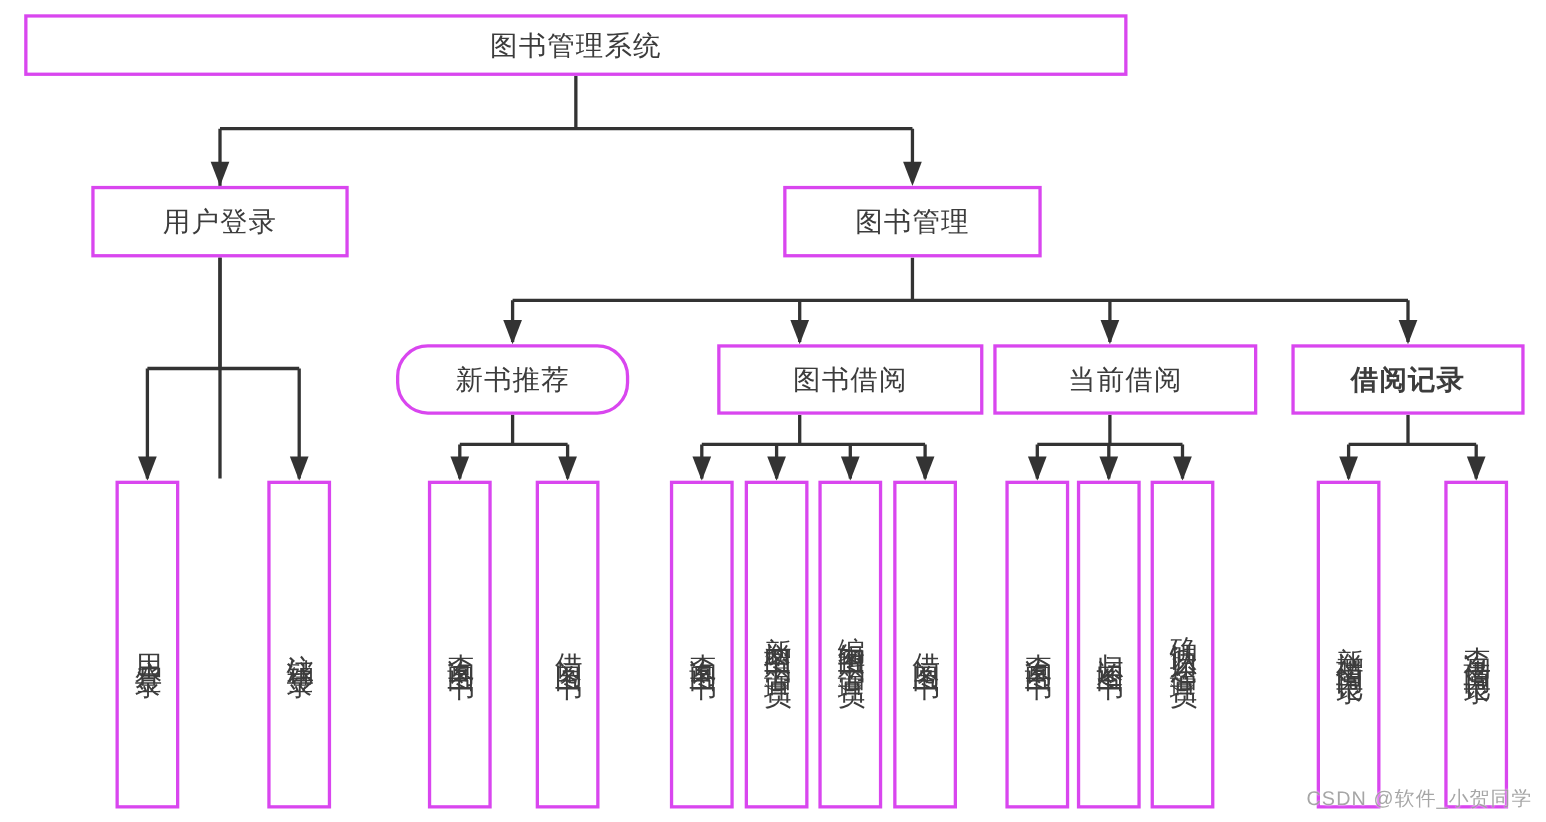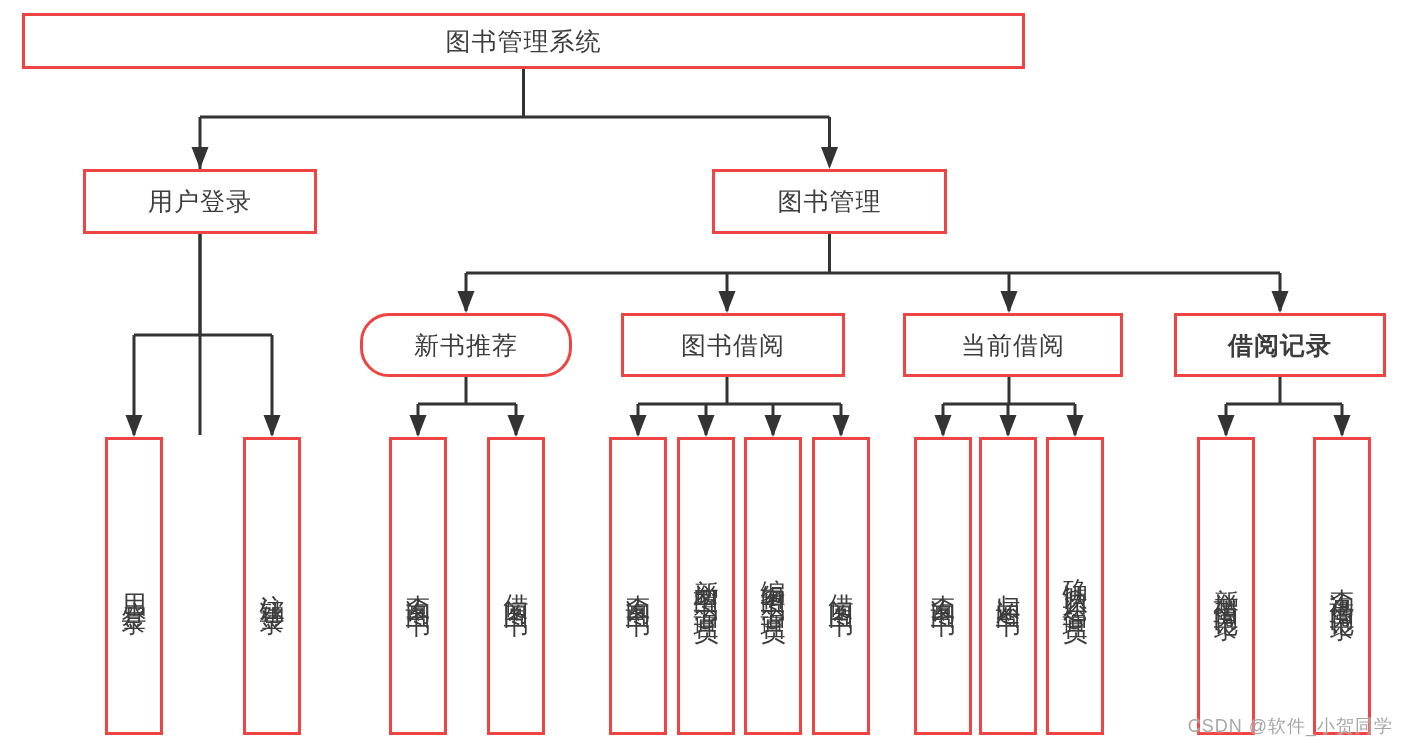--- a/index.html
+++ b/index.html
@@ -19,21 +19,21 @@
     position: absolute;
     left: 0;
     top: 0;
     width: 1405px;
     height: 747px;
     z-index: 1;
   }
   .node {
     position: absolute;
     box-sizing: border-box;
-    border: 3px solid #ef4444;
+    border: 3px solid #d946ef;
     background: #ffffff;
     color: #3c3c3c;
     display: flex;
     align-items: center;
     justify-content: center;
     font-size: 25px;
     z-index: 2;
   }
   .node.h {
     letter-spacing: 1px;
@@ -123,22 +123,22 @@
       <polygon points="1333.5,415 1350.5,415 1342,437"></polygon>
     </g>
   </svg>
 
   <div class="node h" style="left:22px;top:13px;width:1003px;height:56px;">图书管理系统</div>
 
   <div class="node h" style="left:83px;top:169px;width:234px;height:65px;">用户登录</div>
   <div class="node h" style="left:712px;top:169px;width:235px;height:65px;">图书管理</div>
 
   <div class="node h" style="left:360px;top:313px;width:212px;height:64px;border-radius:29px;">新书推荐</div>
-  <div class="node h" style="left:621px;top:313px;width:224px;height:64px;font-family:Liberation Mono, monospace;">图书借阅</div>
-  <div class="node h" style="left:903px;top:313px;width:220px;height:64px;">当前借阅</div>
+  <div class="node h" style="left:652px;top:313px;width:242px;height:64px;font-family:Liberation Mono, monospace;">图书借阅</div>
+  <div class="node h" style="left:903px;top:313px;width:240px;height:64px;">当前借阅</div>
   <div class="node h" style="left:1174px;top:313px;width:212px;height:64px;font-weight:bold;">借阅记录</div>
 
   <div class="node v" style="left:105px;top:437px;width:58px;height:298px;">用户登录</div>
   <div class="node v" style="left:243px;top:437px;width:58px;height:298px;">注销登录</div>
 
   <div class="node v" style="left:389px;top:437px;width:58px;height:298px;">查询图书</div>
   <div class="node v" style="left:487px;top:437px;width:58px;height:298px;">借阅图书</div>
 
   <div class="node v" style="left:609px;top:437px;width:58px;height:298px;">查询图书</div>
   <div class="node v" style="left:677px;top:437px;width:58px;height:298px;">新增图书（管理员）</div>

